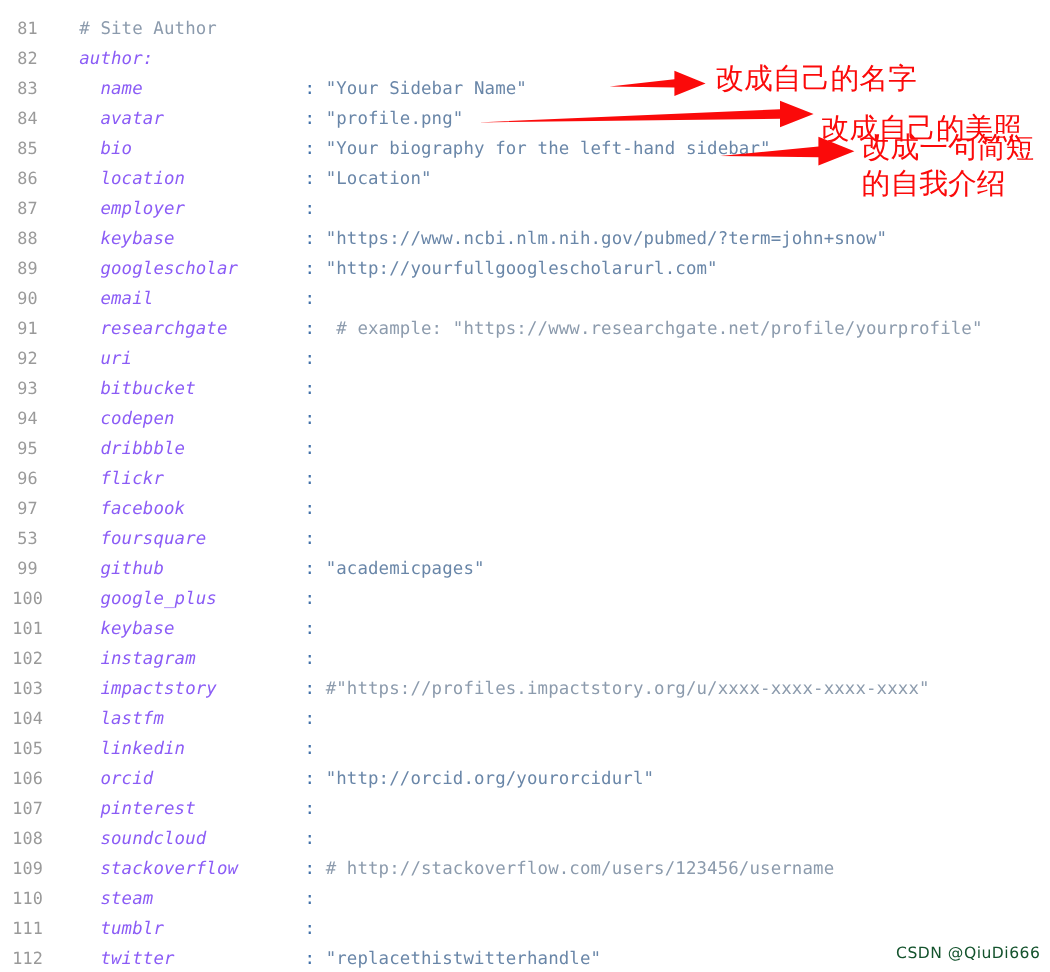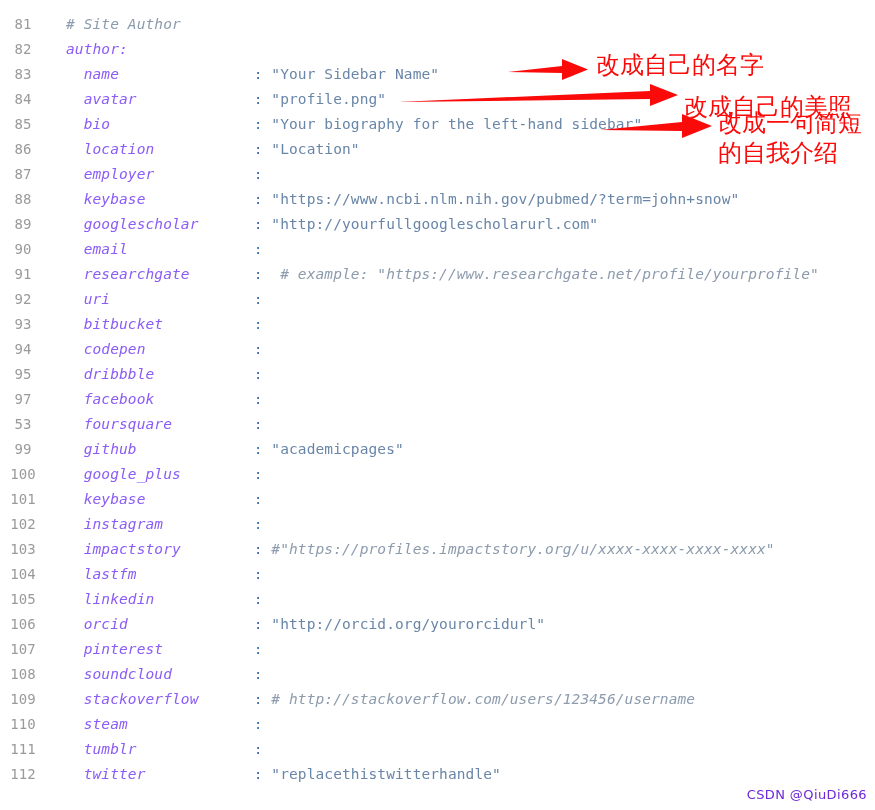--- a/index.html
+++ b/index.html
@@ -61,21 +61,20 @@
     font-style: italic;
   }
   .tok-punc {
     color: #3f6fa8;
   }
   .tok-str {
     color: #6986a8;
   }
   .tok-comment {
     color: #8c9bad;
-    font-style: italic;
   }
   .tok-plain {
     color: #2b2b2b;
   }
 
   
   .keycell {
     display: inline-block;
     width: 170px;
   }
@@ -107,21 +106,21 @@
 
   #anno-name-text  { left: 596px; top: 50px; }
   #anno-avatar-text{ left: 684px; top: 92px; }
   #anno-bio-text   { left: 718px; top: 108px; }
 
   
   #watermark {
     position: absolute;
     right: 8px;
     bottom: 8px;
-    color: #6d28d9;
+    color: #14532d;
     font-family: "DejaVu Sans", "Liberation Sans", sans-serif;
     font-size: 13px;
     letter-spacing: 0.4px;
     user-select: none;
   }
 
   
   #line-80-clip {
     position: absolute;
     left: 0;
@@ -155,20 +154,21 @@
         <div class="code-line"><span class="gutter">86</span><span class="code-content"><span>  </span><span class="keycell"><span class="tok-key">location</span></span><span class="tok-punc">:</span><span> </span><span class="tok-str">"Location"</span></span></div>
         <div class="code-line"><span class="gutter">87</span><span class="code-content"><span>  </span><span class="keycell"><span class="tok-key">employer</span></span><span class="tok-punc">:</span><span> </span><span class="tok-str"></span></span></div>
         <div class="code-line"><span class="gutter">88</span><span class="code-content"><span>  </span><span class="keycell"><span class="tok-key">keybase</span></span><span class="tok-punc">:</span><span> </span><span class="tok-str">"https://www.ncbi.nlm.nih.gov/pubmed/?term=john+snow"</span></span></div>
         <div class="code-line"><span class="gutter">89</span><span class="code-content"><span>  </span><span class="keycell"><span class="tok-key">googlescholar</span></span><span class="tok-punc">:</span><span> </span><span class="tok-str">"http://yourfullgooglescholarurl.com"</span></span></div>
         <div class="code-line"><span class="gutter">90</span><span class="code-content"><span>  </span><span class="keycell"><span class="tok-key">email</span></span><span class="tok-punc">:</span><span> </span><span class="tok-str"></span></span></div>
         <div class="code-line"><span class="gutter">91</span><span class="code-content"><span>  </span><span class="keycell"><span class="tok-key">researchgate</span></span><span class="tok-punc">:</span><span> </span><span class="tok-comment"> # example: "https://www.researchgate.net/profile/yourprofile"</span></span></div>
         <div class="code-line"><span class="gutter">92</span><span class="code-content"><span>  </span><span class="keycell"><span class="tok-key">uri</span></span><span class="tok-punc">:</span><span> </span><span class="tok-str"></span></span></div>
         <div class="code-line"><span class="gutter">93</span><span class="code-content"><span>  </span><span class="keycell"><span class="tok-key">bitbucket</span></span><span class="tok-punc">:</span><span> </span><span class="tok-str"></span></span></div>
         <div class="code-line"><span class="gutter">94</span><span class="code-content"><span>  </span><span class="keycell"><span class="tok-key">codepen</span></span><span class="tok-punc">:</span><span> </span><span class="tok-str"></span></span></div>
         <div class="code-line"><span class="gutter">95</span><span class="code-content"><span>  </span><span class="keycell"><span class="tok-key">dribbble</span></span><span class="tok-punc">:</span><span> </span><span class="tok-str"></span></span></div>
+        <div class="code-line"><span class="gutter">96</span><span class="code-content"><span>  </span><span class="keycell"><span class="tok-key">flickr</span></span><span class="tok-punc">:</span><span> </span><span class="tok-str"></span></span></div>
         <div class="code-line"><span class="gutter">97</span><span class="code-content"><span>  </span><span class="keycell"><span class="tok-key">facebook</span></span><span class="tok-punc">:</span><span> </span><span class="tok-str"></span></span></div>
         <div class="code-line"><span class="gutter">53</span><span class="code-content"><span>  </span><span class="keycell"><span class="tok-key">foursquare</span></span><span class="tok-punc">:</span><span> </span><span class="tok-str"></span></span></div>
         <div class="code-line"><span class="gutter">99</span><span class="code-content"><span>  </span><span class="keycell"><span class="tok-key">github</span></span><span class="tok-punc">:</span><span> </span><span class="tok-str">"academicpages"</span></span></div>
         <div class="code-line"><span class="gutter">100</span><span class="code-content"><span>  </span><span class="keycell"><span class="tok-key">google_plus</span></span><span class="tok-punc">:</span><span> </span><span class="tok-str"></span></span></div>
         <div class="code-line"><span class="gutter">101</span><span class="code-content"><span>  </span><span class="keycell"><span class="tok-key">keybase</span></span><span class="tok-punc">:</span><span> </span><span class="tok-str"></span></span></div>
         <div class="code-line"><span class="gutter">102</span><span class="code-content"><span>  </span><span class="keycell"><span class="tok-key">instagram</span></span><span class="tok-punc">:</span><span> </span><span class="tok-str"></span></span></div>
         <div class="code-line"><span class="gutter">103</span><span class="code-content"><span>  </span><span class="keycell"><span class="tok-key">impactstory</span></span><span class="tok-punc">:</span><span> </span><span class="tok-comment">#"https://profiles.impactstory.org/u/xxxx-xxxx-xxxx-xxxx"</span></span></div>
         <div class="code-line"><span class="gutter">104</span><span class="code-content"><span>  </span><span class="keycell"><span class="tok-key">lastfm</span></span><span class="tok-punc">:</span><span> </span><span class="tok-str"></span></span></div>
         <div class="code-line"><span class="gutter">105</span><span class="code-content"><span>  </span><span class="keycell"><span class="tok-key">linkedin</span></span><span class="tok-punc">:</span><span> </span><span class="tok-str"></span></span></div>
         <div class="code-line"><span class="gutter">106</span><span class="code-content"><span>  </span><span class="keycell"><span class="tok-key">orcid</span></span><span class="tok-punc">:</span><span> </span><span class="tok-str">"http://orcid.org/yourorcidurl"</span></span></div>

